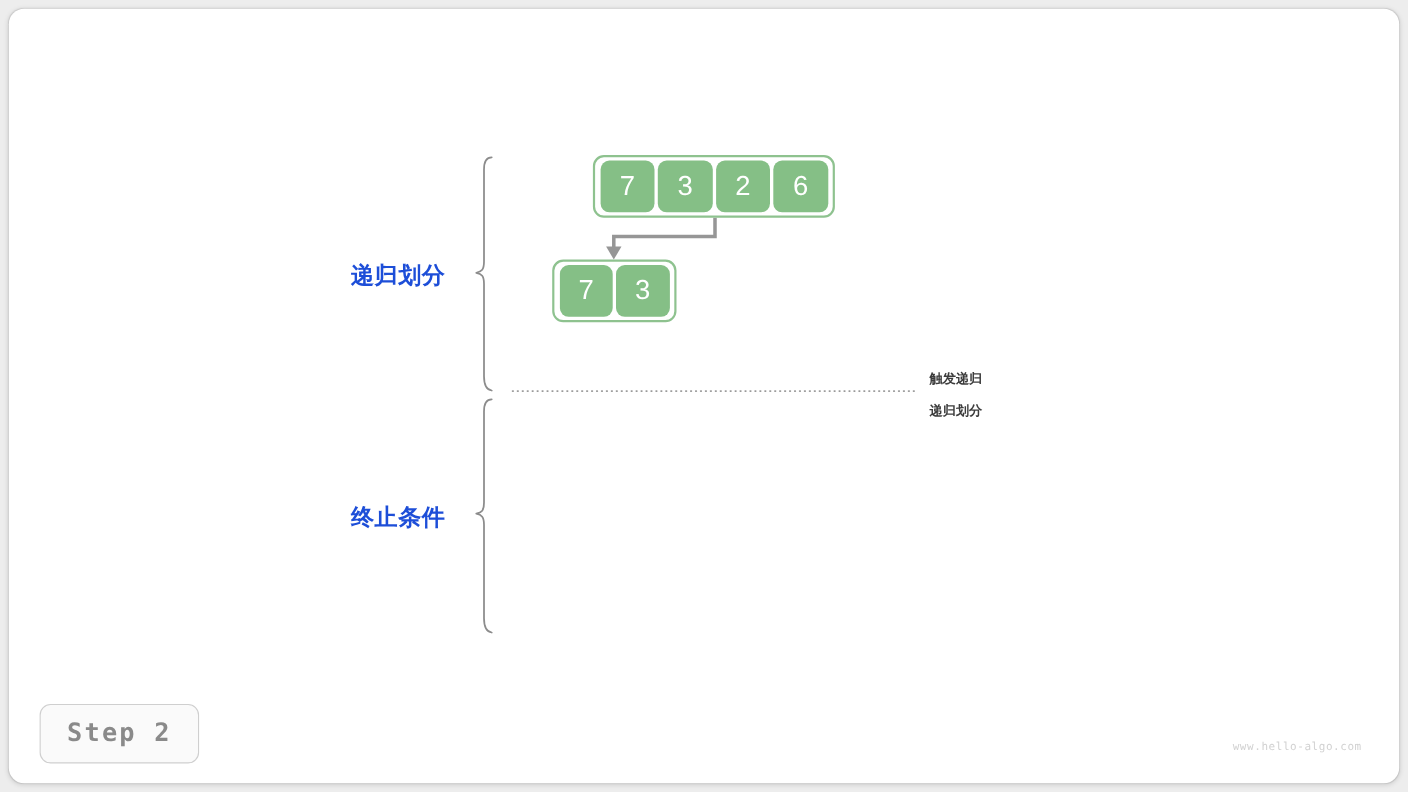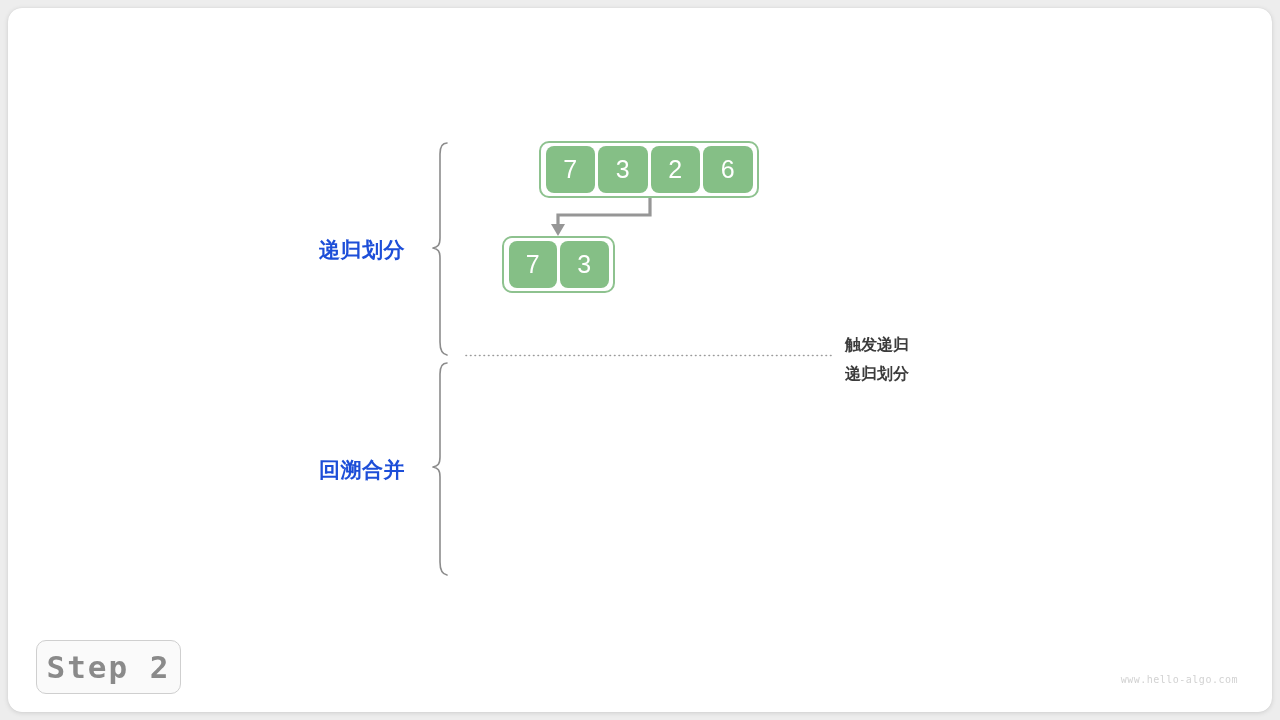--- a/index.html
+++ b/index.html
@@ -52,21 +52,21 @@
     text-align: right;
   }
   #label-divide { left: 185px; top: 236px; width: 220px; }
   #label-merge  { left: 185px; top: 456px; width: 220px; }
 
   
   #annotation {
     position: absolute;
     left: 845px;
     top: 330px;
-    font-size: 16px;
+    font-size: 12px;
     font-weight: bold;
     color: #3c3c3c;
     line-height: 29px;
     white-space: nowrap;
   }
 
   
   .array {
     position: absolute;
     box-sizing: border-box;
@@ -107,21 +107,21 @@
     width: 145px;
     height: 54px;
     box-sizing: border-box;
     border: 1px solid #cfcfcf;
     border-radius: 10px;
     background: #fafafa;
     display: flex;
     align-items: center;
     justify-content: center;
     font-family: "DejaVu Sans Mono", "Liberation Mono", monospace;
-    font-size: 31px;
+    font-size: 23px;
     font-weight: bold;
     color: #8a8a8a;
     letter-spacing: 2px;
   }
 
   
   #watermark {
     position: absolute;
     right: 42px;
     top: 674px;
@@ -157,21 +157,21 @@
              C440,568 441,574 447,575" fill="none" stroke="#8c8c8c" stroke-width="1.6" stroke-linecap="round" stroke-linejoin="round"></path>
 
     <line x1="466" y1="355.5" x2="834" y2="355.5" stroke="#9a9a9a" stroke-width="1.6" stroke-linecap="round" stroke-dasharray="0.5 4"></line>
 
     <path d="M650,198 L650,215 L558,215 L558,226" fill="none" stroke="#969696" stroke-width="3.2" stroke-linecap="butt" stroke-linejoin="miter"></path>
     <polygon points="551,224 565,224 558,236" fill="#969696"></polygon>
   </svg>
 
   <div class="stage-label" id="label-divide">递归划分</div>
 
-  <div class="stage-label" id="label-merge">回溯合并</div>
+  <div class="stage-label" id="label-merge">终止条件</div>
 
   <div id="annotation">
     <div>触发递归</div>
     <div>递归划分</div>
   </div>
 
   <div class="array" id="array-top">
     <div class="cell">7</div>
     <div class="cell">3</div>
     <div class="cell">2</div>

